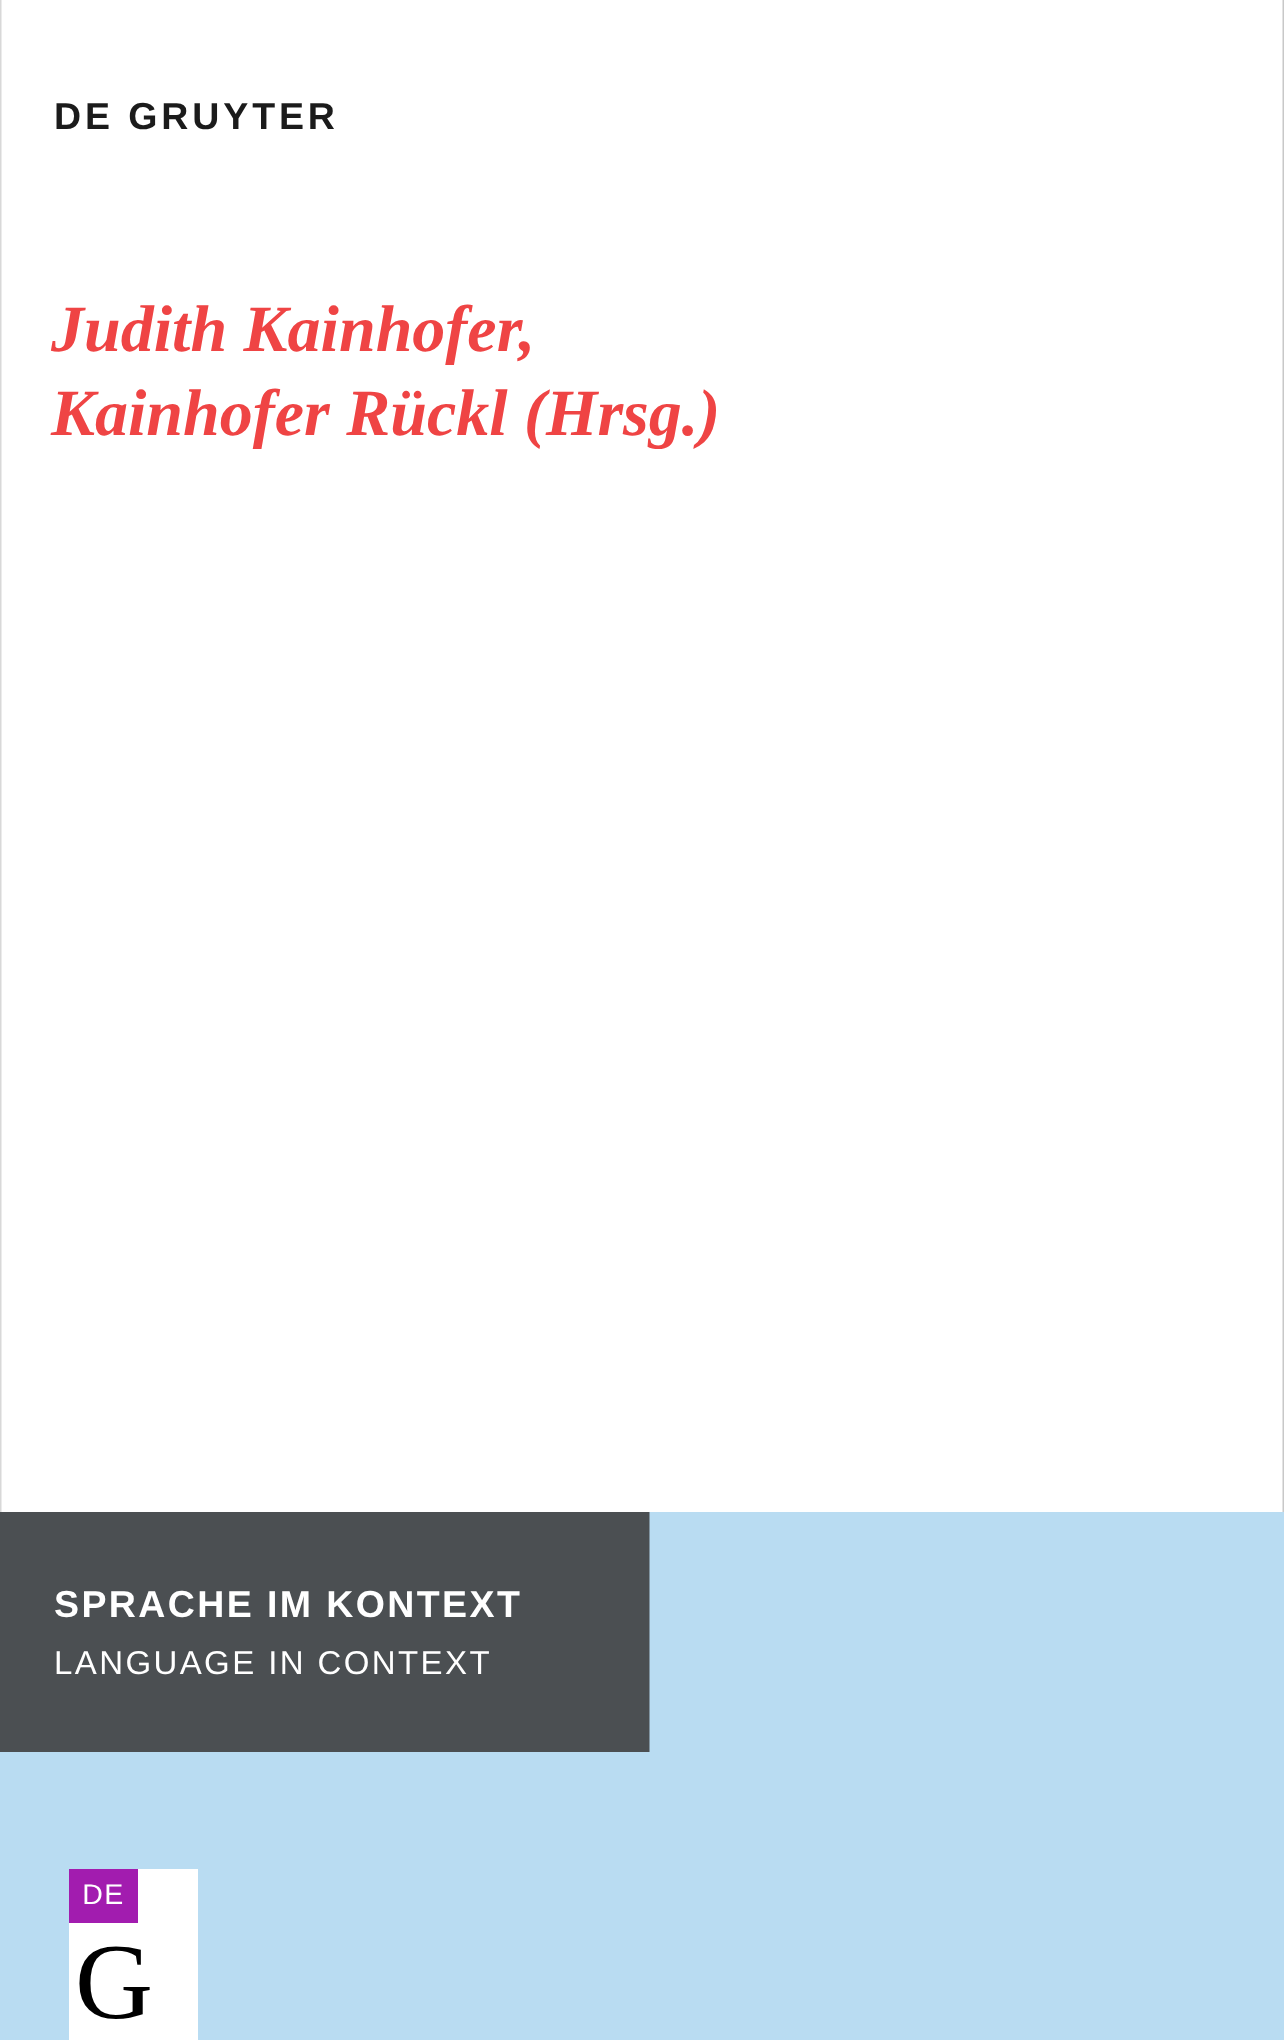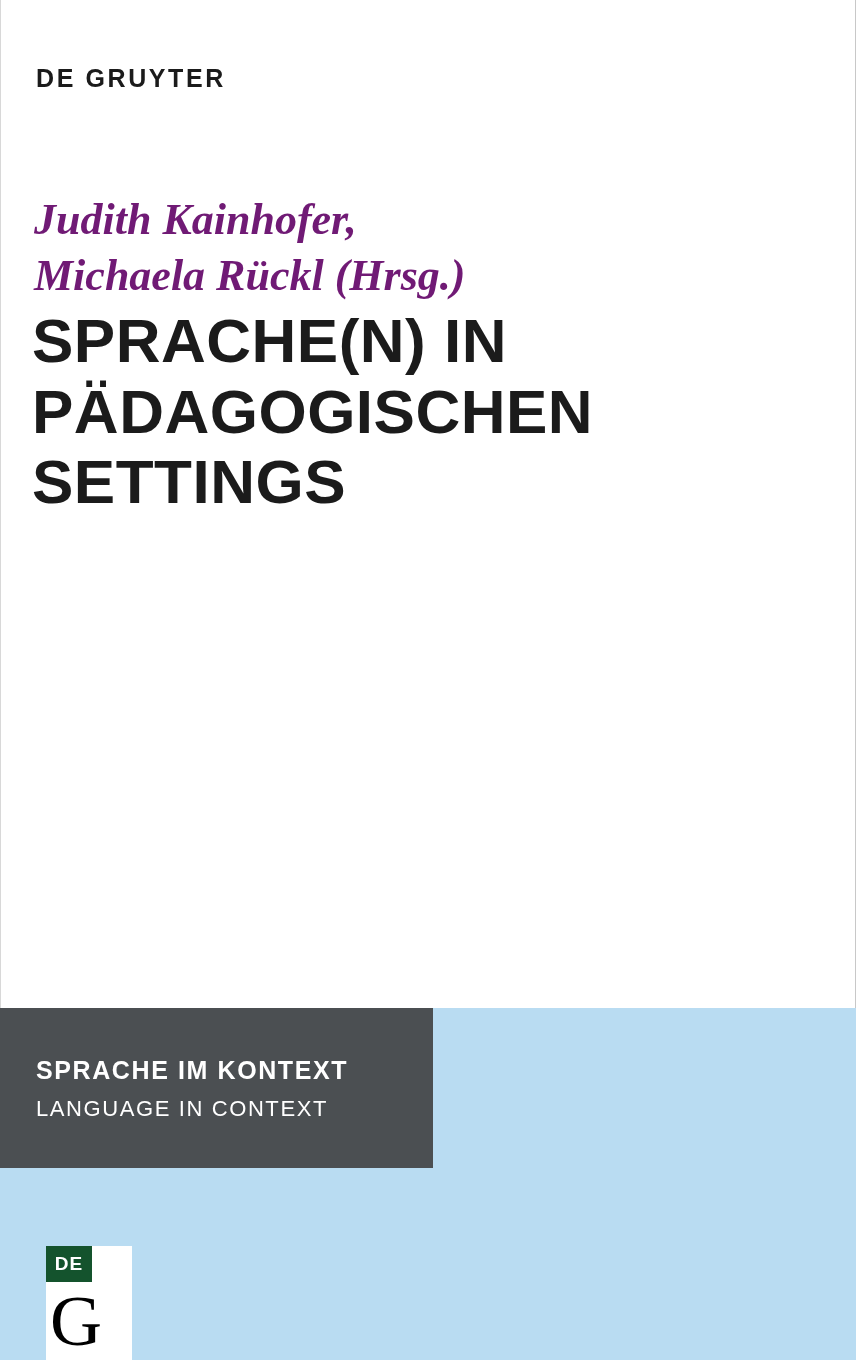--- a/index.html
+++ b/index.html
@@ -89,21 +89,21 @@
   .editors {
     position: absolute;
     left: 34px;
     top: 192px;
     width: 700px;
     font-family: "Liberation Serif", serif;
     font-style: italic;
     font-weight: bold;
     font-size: 44px;
     line-height: 1.28;
-    color: #701a75;
+    color: #ef4444;
   }
 
   
   .title {
     position: absolute;
     left: 32px;
     top: 306px;
     width: 740px;
     font-size: 62px;
     font-weight: bold;
@@ -121,24 +121,24 @@
     width: 86px;
     height: 114px;
     background: #ffffff;
   }
   .dg-logo .dg-de {
     position: absolute;
     left: 0;
     top: 0;
     width: 46px;
     height: 36px;
-    background: #14532d;
+    background: #a21caf;
     color: #ffffff;
     font-size: 19px;
-    font-weight: bold;
+    font-weight: normal;
     letter-spacing: 1px;
     display: flex;
     align-items: center;
     justify-content: center;
   }
   .dg-logo .dg-g {
     position: absolute;
     left: 0;
     top: 36px;
     width: 86px;
@@ -159,28 +159,23 @@
 
   <div class="edge-line"></div>
   <div class="edge-line-left"></div>
 
   <div class="blue-panel"></div>
 
   <div class="publisher">DE GRUYTER</div>
 
   <div class="editors">
     <div>Judith Kainhofer,</div>
-    <div>Michaela Rückl (Hrsg.)</div>
+    <div>Kainhofer Rückl (Hrsg.)</div>
   </div>
 
-  <div class="title">
-    <div>SPRACHE(N) IN</div>
-    <div>PÄDAGOGISCHEN</div>
-    <div>SETTINGS</div>
-  </div>
 
   <div class="series-banner">
     <div class="series-title">SPRACHE IM KONTEXT</div>
     <div class="series-subtitle">LANGUAGE IN CONTEXT</div>
   </div>
 
   <div class="dg-logo">
     <div class="dg-de">DE</div>
     <div class="dg-g">G</div>
   </div>

